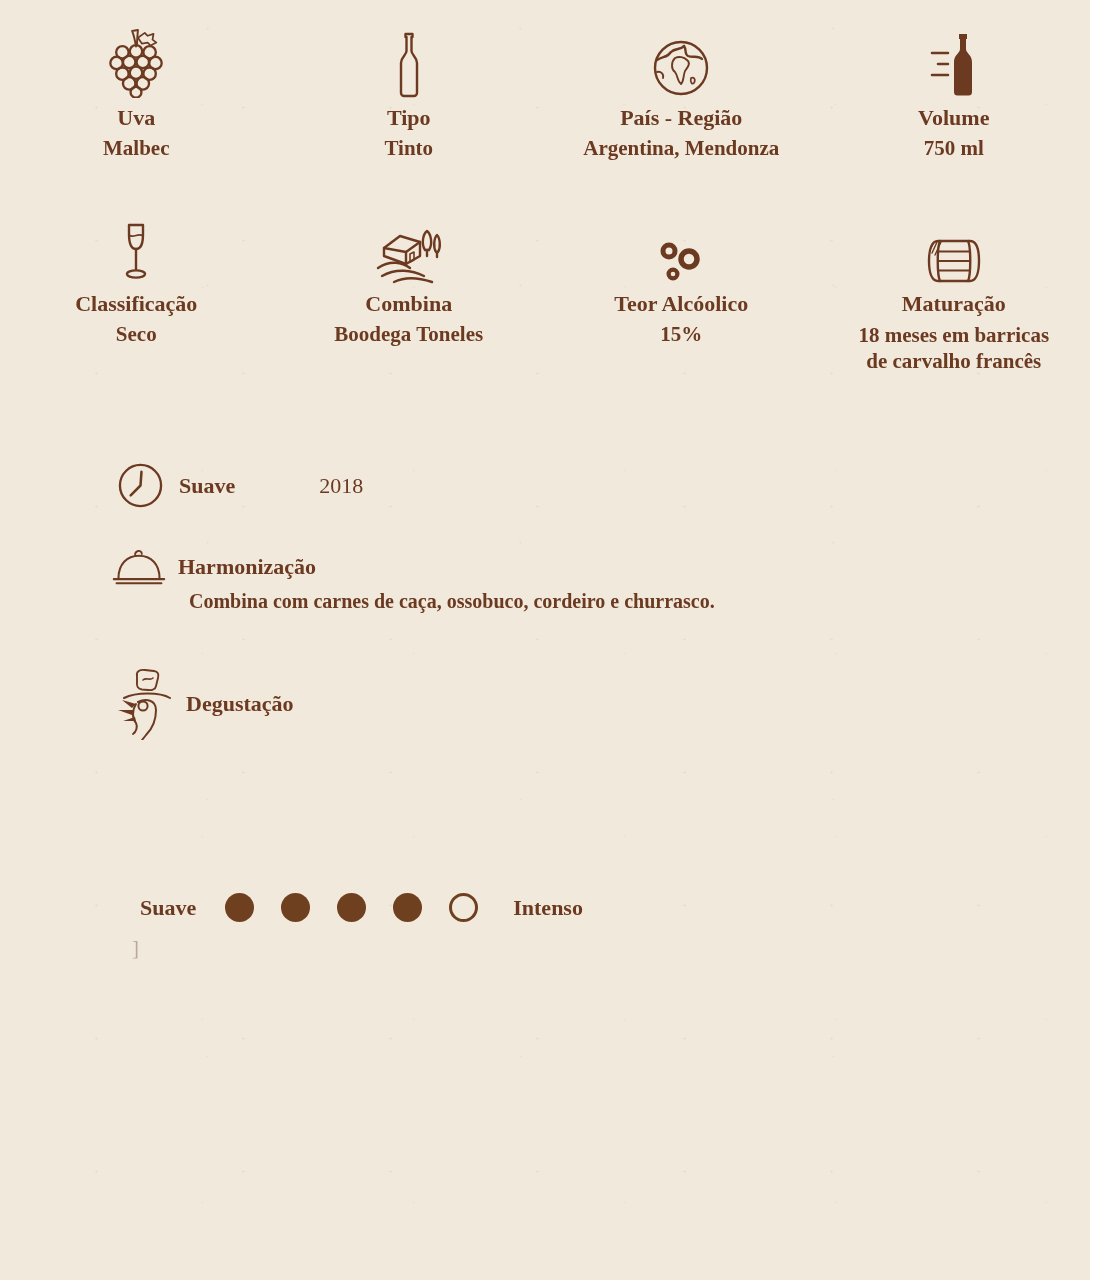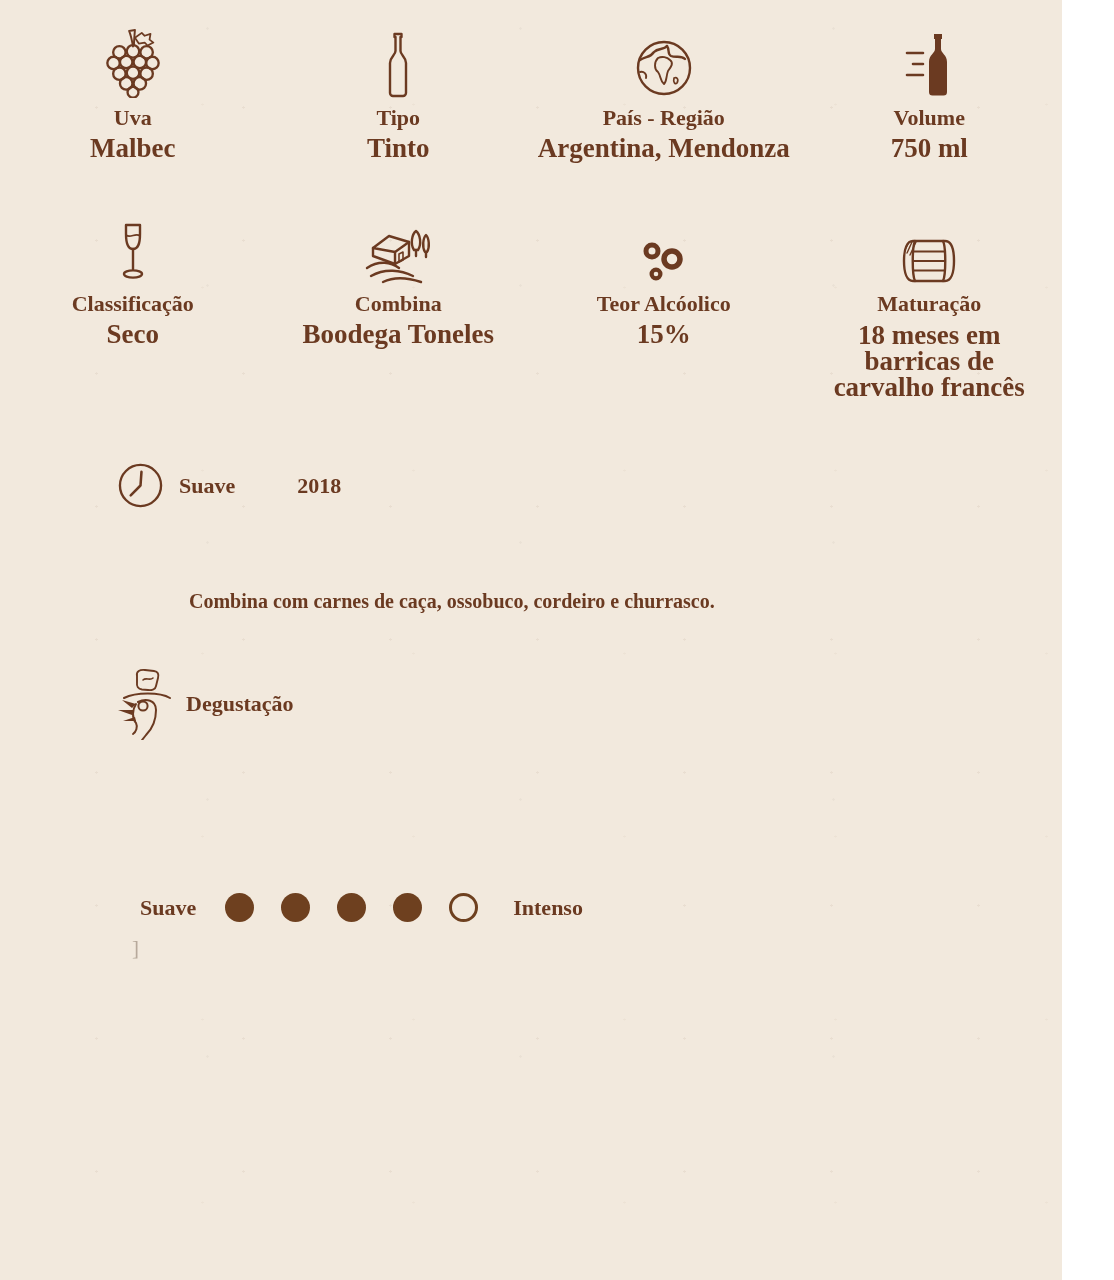--- a/index.html
+++ b/index.html
@@ -9,35 +9,36 @@
     background-color:#f2e9dd;
     background-image:
       radial-gradient(rgba(190,170,150,.18) 1px, transparent 1.4px),
       radial-gradient(rgba(205,190,170,.15) 1px, transparent 1.4px),
       radial-gradient(rgba(170,160,150,.10) 1.2px, transparent 1.6px);
     background-size:147px 133px, 211px 183px, 313px 257px;
     background-position:23px 41px, 97px 13px, 51px 157px;
     font-family:"Liberation Serif","DejaVu Serif",serif;
     color:#6b3a21;
     overflow:hidden;
+    padding-left:28px;
   }
   .ico{stroke:#6b3a21;fill:none;stroke-width:2.4;stroke-linecap:round;stroke-linejoin:round;}
   .ico .fill{fill:#6b3a21;stroke:none;}
   .grid-row{position:absolute;left:0;right:0;display:grid;grid-template-columns:repeat(4,1fr);}
   .row1{top:28px;}
   .row2{top:218px;}
   .cell{display:flex;flex-direction:column;align-items:center;text-align:center;}
   .iconbox{height:70px;display:flex;align-items:flex-end;justify-content:center;margin-bottom:5px;}
   .row2 .iconbox{height:66px;}
   .cell-label{font-size:22px;font-weight:bold;line-height:30px;}
-  .cell-value{font-size:27px;font-weight:bold;line-height:30px;}
+  .cell-value{font-size:21px;font-weight:bold;line-height:30px;}
   .cell-value.wrap{max-width:212px;line-height:26px;margin-top:3px;}
   .safra{position:absolute;top:462px;left:117px;display:flex;align-items:center;}
   .safra-label{margin-left:15px;font-size:22px;font-weight:bold;}
-  .safra-value{margin-left:62px;font-size:22px;font-weight:bold;}
+  .safra-value{margin-left:84px;font-size:22px;font-weight:normal;}
   .section-header{position:absolute;display:flex;align-items:center;}
   .harm-header{top:546px;left:111px;}
   .harm-title{margin-left:11px;font-size:22px;font-weight:bold;}
   .harm-body{position:absolute;top:590px;left:189px;font-size:20px;font-weight:bold;}
   .degu-header{top:668px;left:112px;text-align:right;}
   .degu-title{margin-left:10px;font-size:22px;font-weight:bold;}
   .degu-body{position:absolute;top:733px;left:182px;font-size:20px;font-weight:bold;line-height:25px;}
   .scale{position:absolute;top:893px;left:140px;display:flex;align-items:center;}
   .scale-left{font-size:22px;font-weight:bold;}
   .dots{display:flex;gap:27px;margin-left:29px;}
@@ -178,20 +179,28 @@
 
   <div class="safra">
     <svg class="ico" width="47" height="47" viewBox="0 0 48 48">
       <circle cx="24" cy="24" r="21" stroke-width="2.4"></circle>
       <path d="M24 24 L25 10 M24 24 L14 34" stroke-width="2.6"></path>
     </svg>
     <span class="safra-label">Suave</span>
     <span class="safra-value">2018</span>
   </div>
 
+  <div class="section-header harm-header">
+    <svg class="ico" width="56" height="42" viewBox="0 0 60 44">
+      <path d="M8 34 C8 19 17 10 30 10 C43 10 52 19 52 34" stroke-width="2.2"></path>
+      <path d="M26 10 C25 4 33 3 33 8" stroke-width="2"></path>
+      <path d="M3 35 H57 M6 39.5 H54" stroke-width="2.2"></path>
+    </svg>
+    <span class="harm-title">Harmonização</span>
+  </div>
   <div class="harm-body">Combina com carnes de caça, ossobuco, cordeiro e churrasco.</div>
 
   <div class="section-header degu-header">
     <svg class="ico" width="64" height="72" viewBox="0 0 64 72">
       <path d="M25 8 C24 3 28 1.5 33 2 L42 3 C46 3.5 47 6 46 10 L44 18 C43.5 21 40 22.5 36 22 L30 21.5 C26 21 24.5 18 25 15 Z" stroke-width="1.9"></path>
       <path d="M31 12 C34 9 38 13 41 10" stroke-width="1.6"></path>
       <path d="M12 30 C24 24 48 24 58 30" stroke-width="2"></path>
       <path d="M26 34 C34 30 44 32 44 42 C44 52 40 61 34 67 L30 72" stroke-width="2"></path>
       <circle cx="31" cy="38" r="4.6" stroke-width="2"></circle>
       <path class="fill" d="M24 36 L10 32 L20 40 Z"></path>

